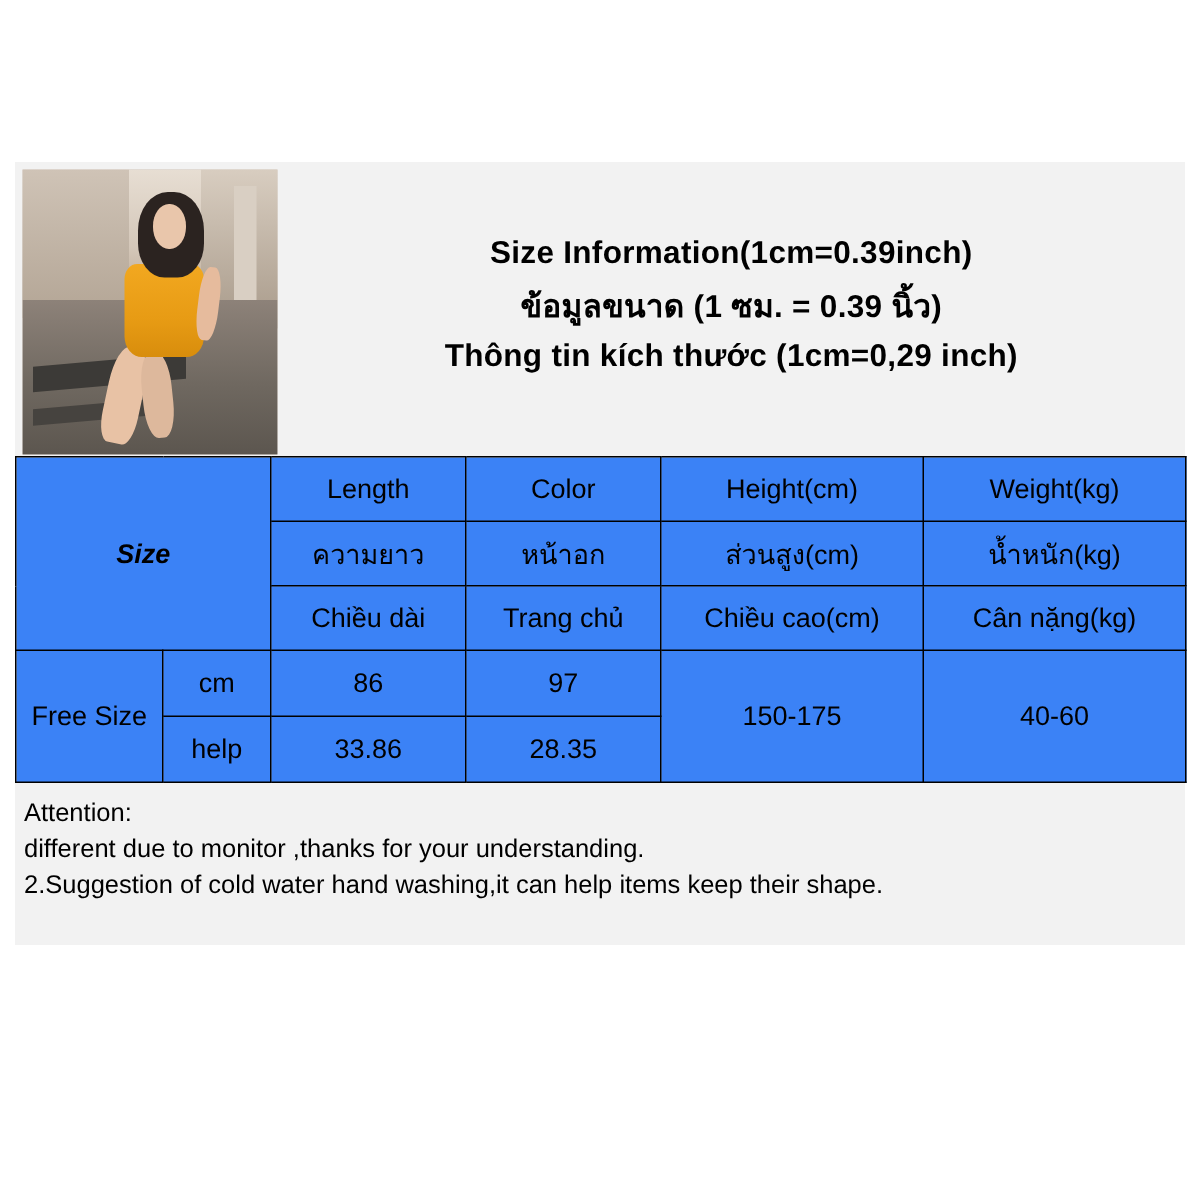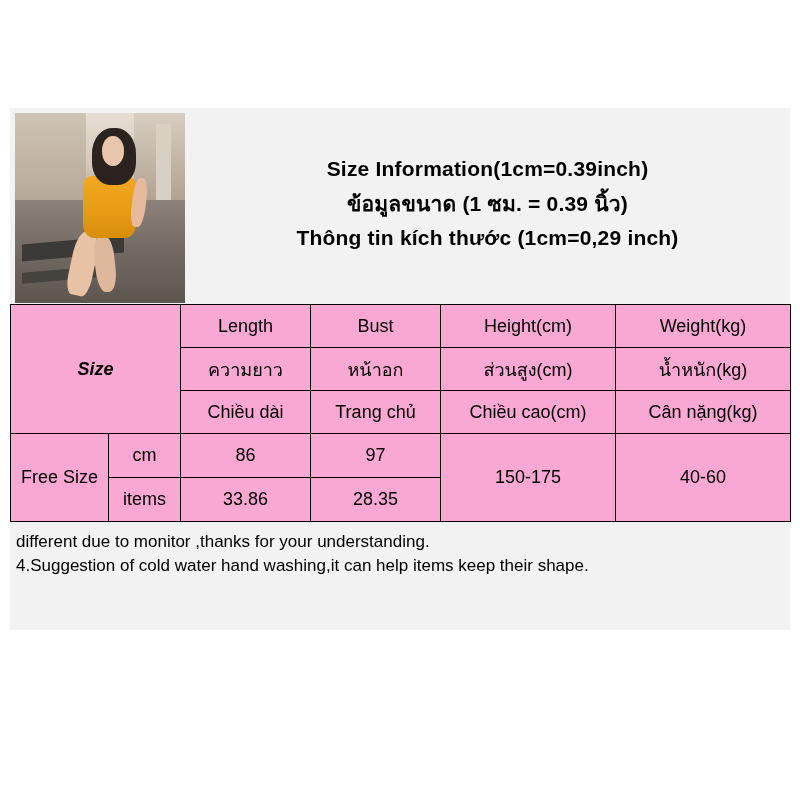--- a/index.html
+++ b/index.html
@@ -134,21 +134,21 @@
     width: 100%;
     border-collapse: collapse;
     table-layout: fixed;
   }
   table.sizes td {
     border: 1px solid #000000;
     text-align: center;
     vertical-align: middle;
     font-size: 18px;
     padding: 3px 2px;
-    background: #f9a8d4;
+    background: #3b82f6;
   }
   .col-size { width: 98px; }
   .col-unit { width: 72px; }
   .col-len  { width: 130px; }
   .col-bust { width: 130px; }
   .col-h    { width: 175px; }
   .col-w    { width: 175px; }
 
   td.head {
     font-size: 19px;
@@ -213,21 +213,21 @@
         <col class="col-unit">
         <col class="col-len">
         <col class="col-bust">
         <col class="col-h">
         <col class="col-w">
       </colgroup>
       <tbody>
         <tr>
           <td class="size-word hdr-row1" rowspan="3" colspan="2">Size</td>
           <td class="head hdr-row1">Length</td>
-          <td class="head hdr-row1">Bust</td>
+          <td class="head hdr-row1">Color</td>
           <td class="head hdr-row1">Height(cm)</td>
           <td class="head hdr-row1">Weight(kg)</td>
         </tr>
         <tr>
           <td class="head hdr-row2">ความยาว</td>
           <td class="head hdr-row2">หน้าอก</td>
           <td class="head hdr-row2">ส่วนสูง(cm)</td>
           <td class="head hdr-row2">น้ำหนัก(kg)</td>
         </tr>
         <tr>
@@ -238,26 +238,27 @@
         </tr>
         <tr>
           <td class="freesize val-row" rowspan="2">Free Size</td>
           <td class="val-row">cm</td>
           <td class="val-row">86</td>
           <td class="val-row">97</td>
           <td class="val-row" rowspan="2">150-175</td>
           <td class="val-row" rowspan="2">40-60</td>
         </tr>
         <tr>
-          <td class="val-row">items</td>
+          <td class="val-row">help</td>
           <td class="val-row">33.86</td>
           <td class="val-row">28.35</td>
         </tr>
       </tbody>
     </table>
 
     <div class="attention">
+      <div>Attention:</div>
       <div>different due to monitor ,thanks for your understanding.</div>
-      <div>4.Suggestion of cold water hand washing,it can help items keep their shape.</div>
+      <div>2.Suggestion of cold water hand washing,it can help items keep their shape.</div>
     </div>
 
   </div>
 </div>
 
 </body></html>

